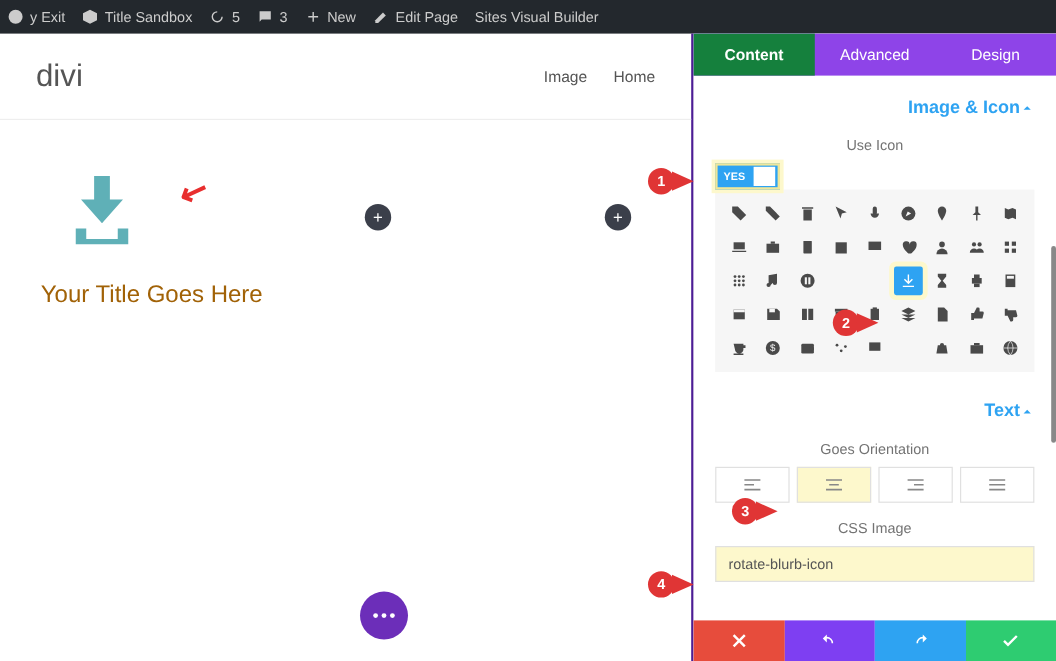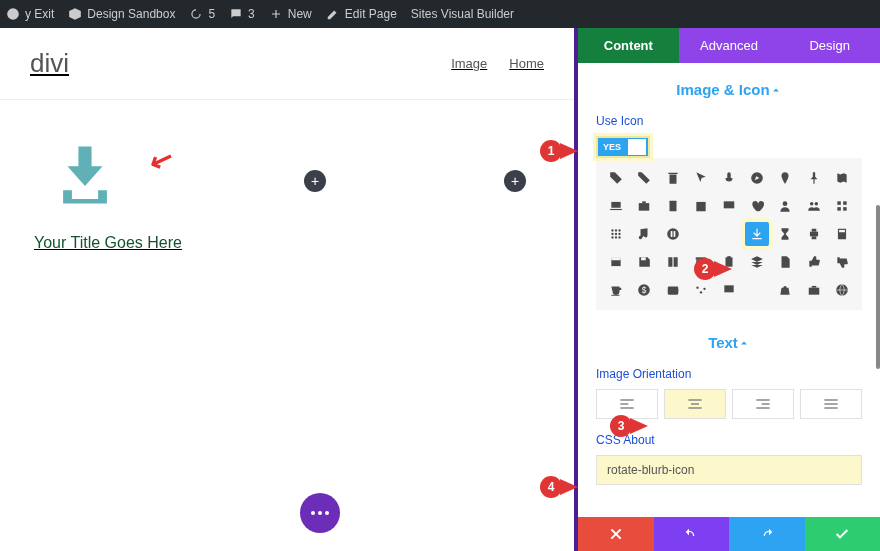--- a/index.html
+++ b/index.html
@@ -3,31 +3,31 @@
 <meta charset="utf-8">
 <style>
 * { box-sizing: border-box; margin: 0; padding: 0; font-family: -apple-system, BlinkMacSystemFont, "Segoe UI", Arial, sans-serif; }
 body { width: 880px; height: 551px; overflow: hidden; background: #fff; position: relative; }
 
 .admin-bar { background: #23282d; color: #ccc; height: 28px; display: flex; align-items: center; padding: 0 6px; font-size: 12px; gap: 14px; }
 .admin-bar .item { display: flex; align-items: center; gap: 5px; cursor: pointer; }
 .admin-bar svg { width: 14px; height: 14px; fill: #ccc; }
 
 .main { display: flex; height: calc(100% - 28px); }
-.canvas { flex: 1; position: relative; border-right: 4px solid #4c1d95; text-decoration: underline; }
+.canvas { flex: 1; position: relative; border-right: 2px solid #4c1d95; }
 
 .site-header { display: flex; align-items: center; justify-content: space-between; padding: 20px 30px; }
 .site-title { font-size: 26px; color: #555; font-weight: 400; }
 .nav { display: flex; gap: 22px; font-size: 13px; color: #555; }
 
 .hr { height: 1px; background: #eee; }
 
 .blurb-area { padding: 40px 30px; position: relative; }
 .blurb-icon { width: 70px; height: 70px; margin: 0 0 20px 20px; }
-.blurb-title { font-size: 16px; color: #14532d; padding-left: 4px; }
+.blurb-title { font-size: 20px; color: #a16207; padding-left: 4px; }
 
 .arrow-annot { position: absolute; top: 115px; left: 150px; color: #e82e2e; font-size: 28px; transform: rotate(20deg); font-weight: bold; }
 
 .plus-btn { position: absolute; width: 22px; height: 22px; background: #3b3f4a; border-radius: 50%; color: #fff; display: flex; align-items: center; justify-content: center; font-size: 14px; cursor: pointer; }
 .plus-1 { top: 142px; left: 304px; }
 .plus-2 { top: 142px; left: 504px; }
 
 .fab { position: absolute; bottom: 18px; left: 300px; width: 40px; height: 40px; background: #6c2eb9; border-radius: 50%; display: flex; align-items: center; justify-content: center; gap: 3px; cursor: pointer; }
 .fab span { width: 4px; height: 4px; background: #fff; border-radius: 50%; }
 
@@ -36,24 +36,24 @@
 .panel-header { background: #6c2eb9; color: #fff; padding: 10px 14px; display: flex; align-items: center; justify-content: space-between; }
 .panel-title { font-size: 15px; font-weight: 600; }
 .panel-header-icons { display: flex; gap: 16px; }
 .panel-header-icons svg { width: 14px; height: 14px; fill: #fff; cursor: pointer; }
 
 .tabs { display: flex; background: #8e44e8; }
 .tab { flex: 1; text-align: center; padding: 10px 0; color: #fff; font-size: 13px; cursor: pointer; }
 .tab.active { background: #15803d; font-weight: 600; }
 
 .panel-body { flex: 1; overflow-y: auto; padding: 12px 18px 0 18px; position: relative; }
-.section-head { display: flex; justify-content: center; align-items: center; color: #2ea3f2; font-size: 15px; font-weight: 600; padding: 6px 0 10px 0; cursor: pointer; }
+.section-head { display: flex; justify-content: flex-end; align-items: center; color: #2ea3f2; font-size: 15px; font-weight: 600; padding: 6px 0 10px 0; cursor: pointer; }
 .section-head svg { width: 12px; height: 12px; fill: #2ea3f2; }
 
-.field-label { font-size: 12px; color: #1d4ed8; margin: 6px 0 8px 0; }
+.field-label { font-size: 12px; color: #737373; margin: 6px 0 8px 0; text-align: center; }
 
 .toggle { width: 54px; height: 22px; background: #2ea3f2; border: 2px solid #efe79a; display: flex; align-items: center; cursor: pointer; position: relative; box-shadow: 0 0 0 3px #fdf8cc; }
 .toggle .yes { color: #fff; font-size: 9px; font-weight: 700; padding-left: 5px; }
 .toggle .knob { position: absolute; right: 2px; width: 18px; height: 16px; background: #fff; }
 
 .icon-grid { background: #f6f6f6; padding: 8px; display: grid; grid-template-columns: repeat(9, 1fr); gap: 4px; }
 .icon-cell { height: 24px; display: flex; align-items: center; justify-content: center; cursor: pointer; border-radius: 2px; }
 .icon-cell svg { width: 14px; height: 14px; fill: #4a4a4a; }
 .icon-cell.selected { background: #2ea3f2; box-shadow: 0 0 0 4px #fdf8cc; }
 .icon-cell.selected svg { fill: #fff; }
@@ -87,21 +87,21 @@
   <div class="item">
       <svg viewBox="0 0 24 24">
         <circle cx="12" cy="12" r="10"></circle>
       </svg>
       <span>y Exit</span>
     </div>
   <div class="item">
       <svg viewBox="0 0 24 24">
         <path d="M12 2L2 7v10l10 5 10-5V7z"></path>
       </svg>
-      <span>Design Sandbox</span>
+      <span>Title Sandbox</span>
     </div>
   <div class="item">
       <svg viewBox="0 0 24 24">
         <path d="M12 4a8 8 0 108 8h-2a6 6 0 11-6-6V4z"></path>
       </svg>
       <span>5</span>
     </div>
   <div class="item">
       <svg viewBox="0 0 24 24">
         <path d="M4 4h16v12H7l-3 3z"></path>
@@ -439,21 +439,21 @@
           </div>
       </div>
 
       <div class="section-head" style="margin-top:18px">
         <span>Text</span>
         <svg viewBox="0 0 24 24">
             <path d="M6 15l6-6 6 6z"></path>
           </svg>
       </div>
 
-      <div class="field-label">Image Orientation</div>
+      <div class="field-label">Goes Orientation</div>
       <div class="orient-row">
         <div class="orient-btn">
             <svg viewBox="0 0 24 16">
               <path d="M2 2h20M2 8h12M2 14h20"></path>
             </svg>
           </div>
         <div class="orient-btn sel">
             <svg viewBox="0 0 24 16">
               <path d="M2 2h20M6 8h12M2 14h20"></path>
             </svg>
@@ -463,21 +463,21 @@
               <path d="M2 2h20M10 8h12M2 14h20"></path>
             </svg>
           </div>
         <div class="orient-btn">
             <svg viewBox="0 0 24 16">
               <path d="M2 2h20M2 8h20M2 14h20"></path>
             </svg>
           </div>
       </div>
 
-      <div class="field-label">CSS About</div>
+      <div class="field-label">CSS Image</div>
       <input class="css-input" value="rotate-blurb-icon" style="">
 
       <div class="scroll-ind"></div>
     </div>
 
     <div class="footer-bar">
       <div class="footer-btn fb-close">
           <svg viewBox="0 0 24 24">
             <path d="M5 5l14 14M19 5L5 19" stroke="#fff" stroke-width="3"></path>
           </svg>

